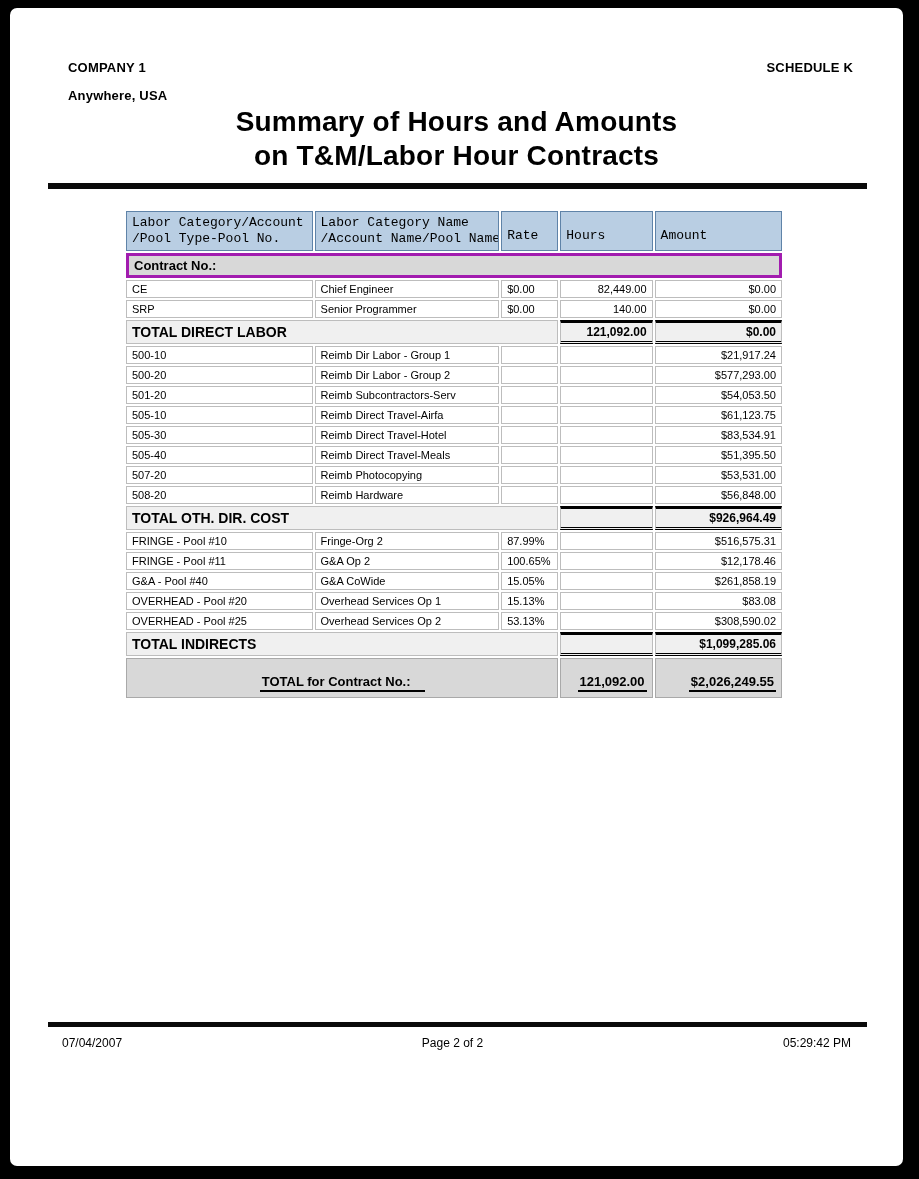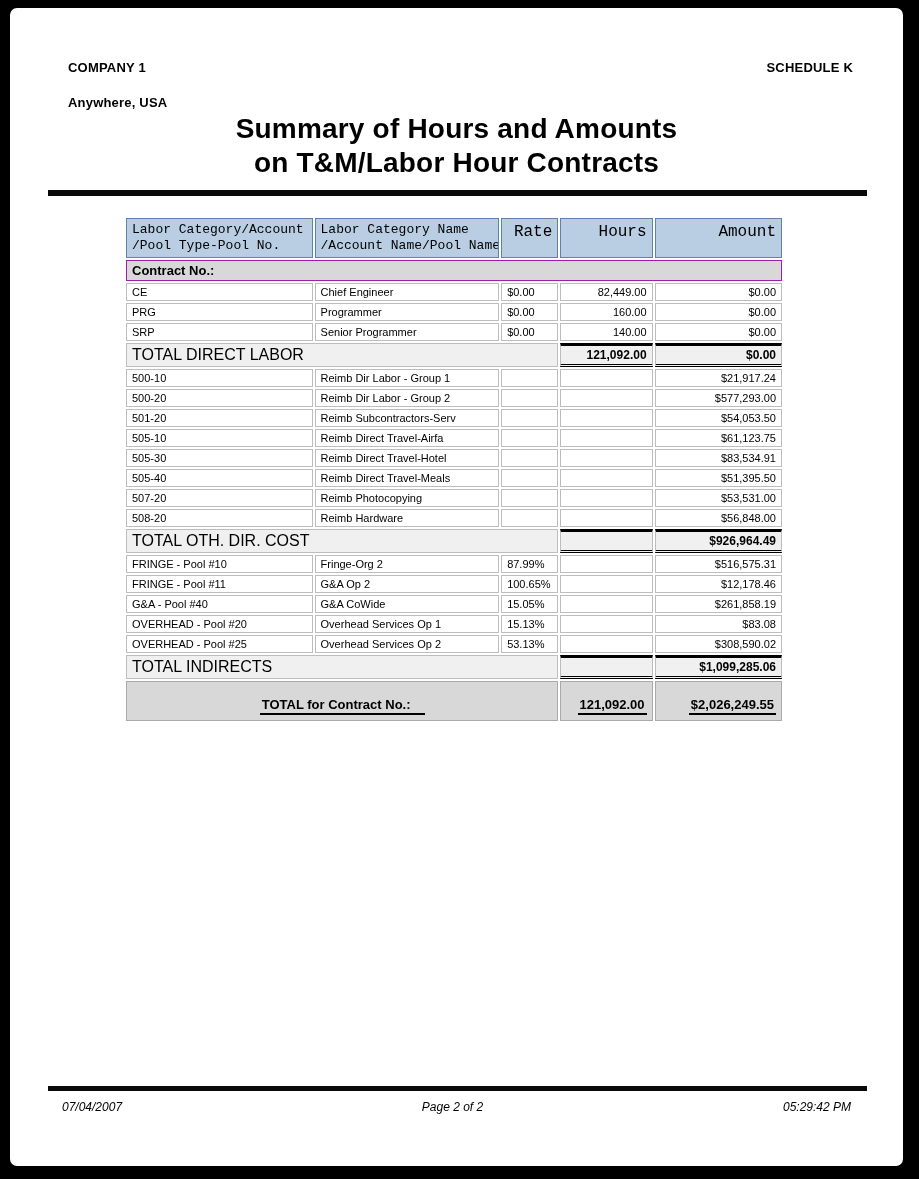--- a/index.html
+++ b/index.html
@@ -5,49 +5,49 @@
   * { margin: 0; padding: 0; box-sizing: border-box; }
   html, body { width: 919px; height: 1179px; background: #000; font-family: "Liberation Sans", "DejaVu Sans", sans-serif; color: #000; }
   .frame { position: relative; width: 919px; height: 1179px; background: #000; }
   .page {
     position: absolute; top: 8px; left: 10px; right: 16px; bottom: 13px;
     background: #fff; border-radius: 7px; overflow: hidden;
   }
   
   .top-row { display: flex; justify-content: space-between; margin: 52px 50px 0 58px; }
   .company, .schedule, .location { font-size: 13px; font-weight: bold; letter-spacing: .2px; }
-  .location { margin: 20px 58px 0 58px; }
+  .location { margin: 13px 58px 0 58px; }
   .title { text-align: center; font-size: 28px; font-weight: bold; line-height: 34px; margin-top: 2px; letter-spacing: .2px; }
   .subtitle { text-align: center; font-size: 13px; margin-top: 3px; }
   .rule { height: 6px; background: #0a0a0a; margin: 10px 36px 0 38px; }
   
   table.report {
     border-collapse: separate; border-spacing: 2px;
     margin: 20px 0 0 114px; width: 660px; table-layout: fixed;
   }
   td, th { font-size: 11px; font-weight: normal; text-align: left; vertical-align: middle; padding: 2px 5px; height: 17px; overflow: hidden; white-space: nowrap; }
   td.data { border: 1px solid #bdbdbd; background: #fff; }
   td.num { text-align: right; padding-left: 16px; }
   th.hcell { background: #b9cee3; border: 1px solid #5f83a8; font-family: Liberation Mono, monospace; }
   th.hmain { font-size: 13px; line-height: 16px; height: 40px; vertical-align: middle; }
-  th.hsmall { text-align: right; vertical-align: top; font-size: 16px; height: 40px; padding-top: 4px; }
-  td.section { background: #d8d8d8; border: 1px solid #a21caf; font-size: 13px; font-weight: bold; height: 20px; }
-  td.tlabel { background: #f0f0f0; border: 1px solid #bdbdbd; font-size: 16px; font-weight: normal; height: 19px; }
+  th.hsmall { text-align: left; vertical-align: top; font-size: 13px; height: 40px; padding-top: 16px; }
+  td.section { background: #d8d8d8; border: 3px solid #a21caf; font-size: 13px; font-weight: bold; height: 20px; }
+  td.tlabel { background: #f0f0f0; border: 1px solid #bdbdbd; font-size: 14px; font-weight: bold; height: 19px; }
   td.tval {
     background: #f0f0f0; font-size: 12px; font-weight: bold; text-align: right; height: 19px;
     border-left: 1px solid #bdbdbd; border-right: 1px solid #bdbdbd;
     border-top: 3px solid #000; border-bottom: 3px double #000;
   }
   td.gcell { background: #d8d8d8; border: 1px solid #a9a9a9; height: 40px; vertical-align: bottom; font-size: 13px; font-weight: bold; padding-bottom: 5px; }
   td.glabel { text-align: center; margin-top: 36px; }
   td.gval { text-align: right; }
   .uline { display: inline-block; border-bottom: 2px solid #000; padding: 0 2px 1px 2px; }
   td.glabel .uline { padding-right: 14px; }
   
-  .footer { position: absolute; left: 38px; right: 36px; top: 1078px; font-style: italic; }
+  .footer { position: absolute; left: 38px; right: 36px; top: 1014px; }
   .footer .rule2 { height: 5px; background: #0a0a0a; }
   .footer .meta { display: flex; justify-content: space-between; margin-top: 9px; font-size: 12px; padding: 0 16px 0 14px; }
 </style>
 </head>
 <body>
 
 <div class="frame">
   <div class="page">
 
     <div class="top-row">
@@ -91,27 +91,20 @@
       </tr>
 
       <tr>
         <td class="data">CE</td>
         <td class="data">Chief Engineer</td>
         <td class="data">$0.00</td>
         <td class="data num">82,449.00</td>
         <td class="data num">$0.00</td>
       </tr>
       <tr>
-        <td class="data">PRG</td>
-        <td class="data">Programmer</td>
-        <td class="data">$0.00</td>
-        <td class="data num">160.00</td>
-        <td class="data num">$0.00</td>
-      </tr>
-      <tr>
         <td class="data">SRP</td>
         <td class="data">Senior Programmer</td>
         <td class="data">$0.00</td>
         <td class="data num">140.00</td>
         <td class="data num">$0.00</td>
       </tr>
 
       <tr>
         <td class="tlabel" colspan="3">TOTAL DIRECT LABOR</td>
         <td class="tval">121,092.00</td>

